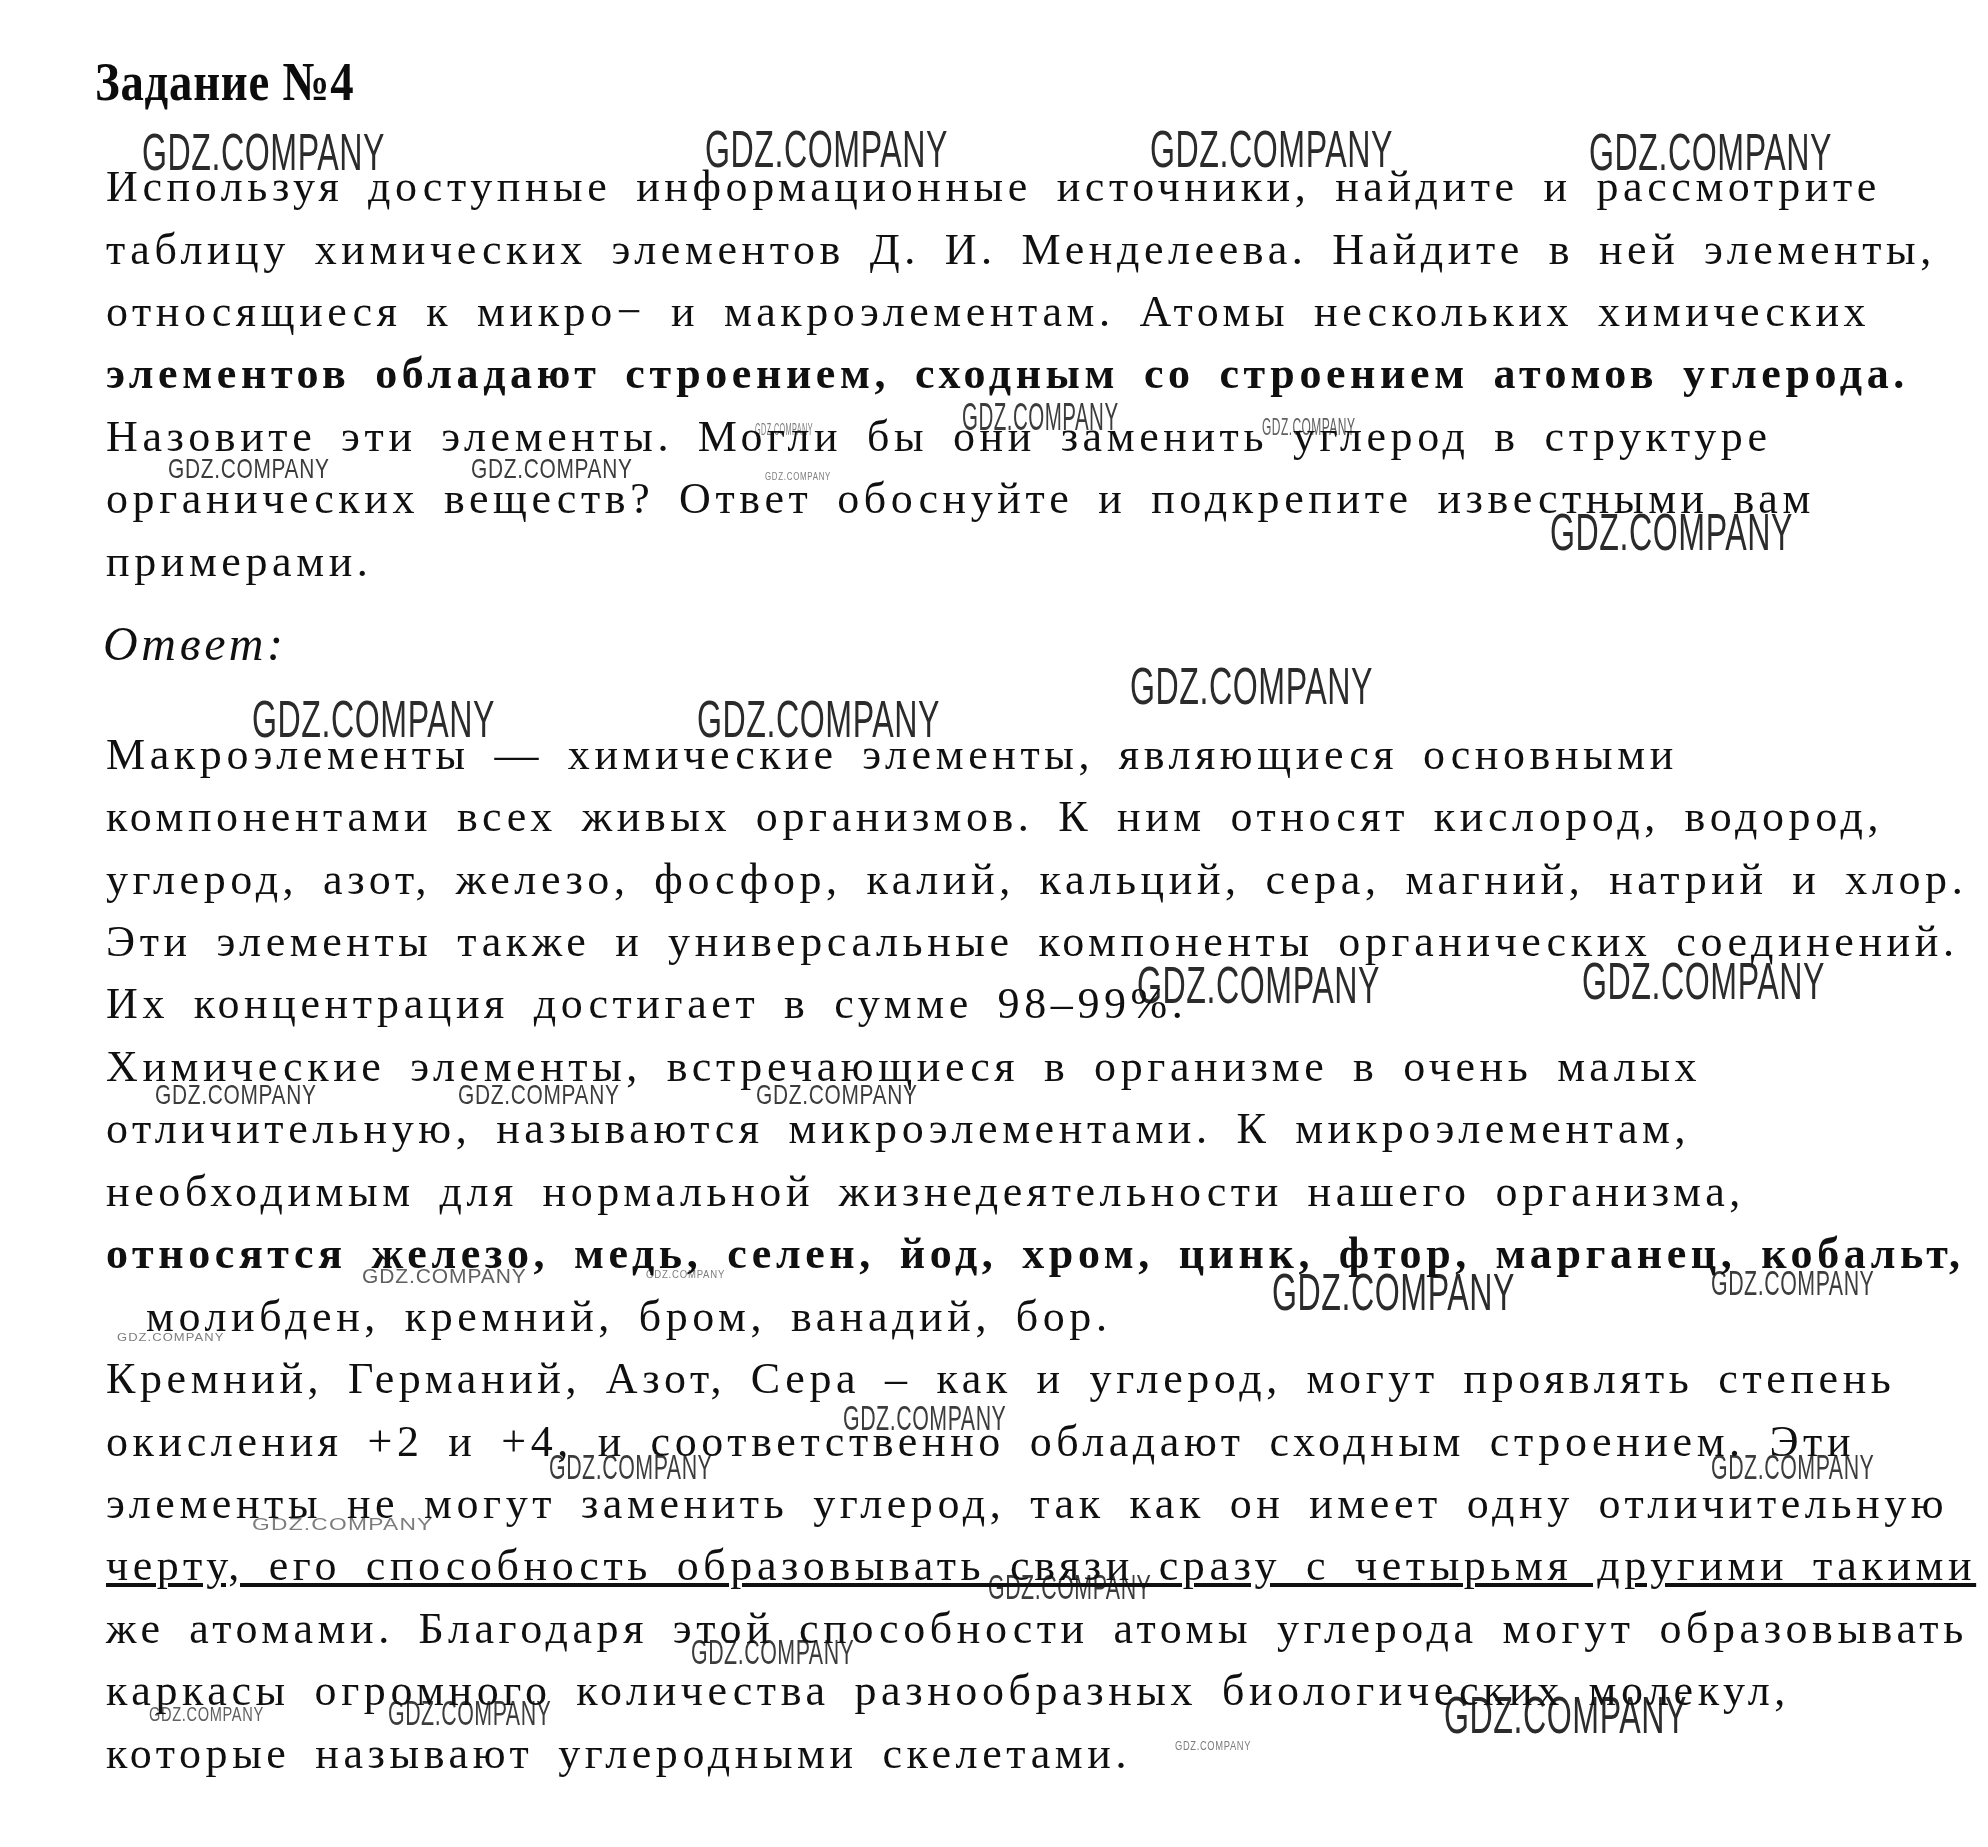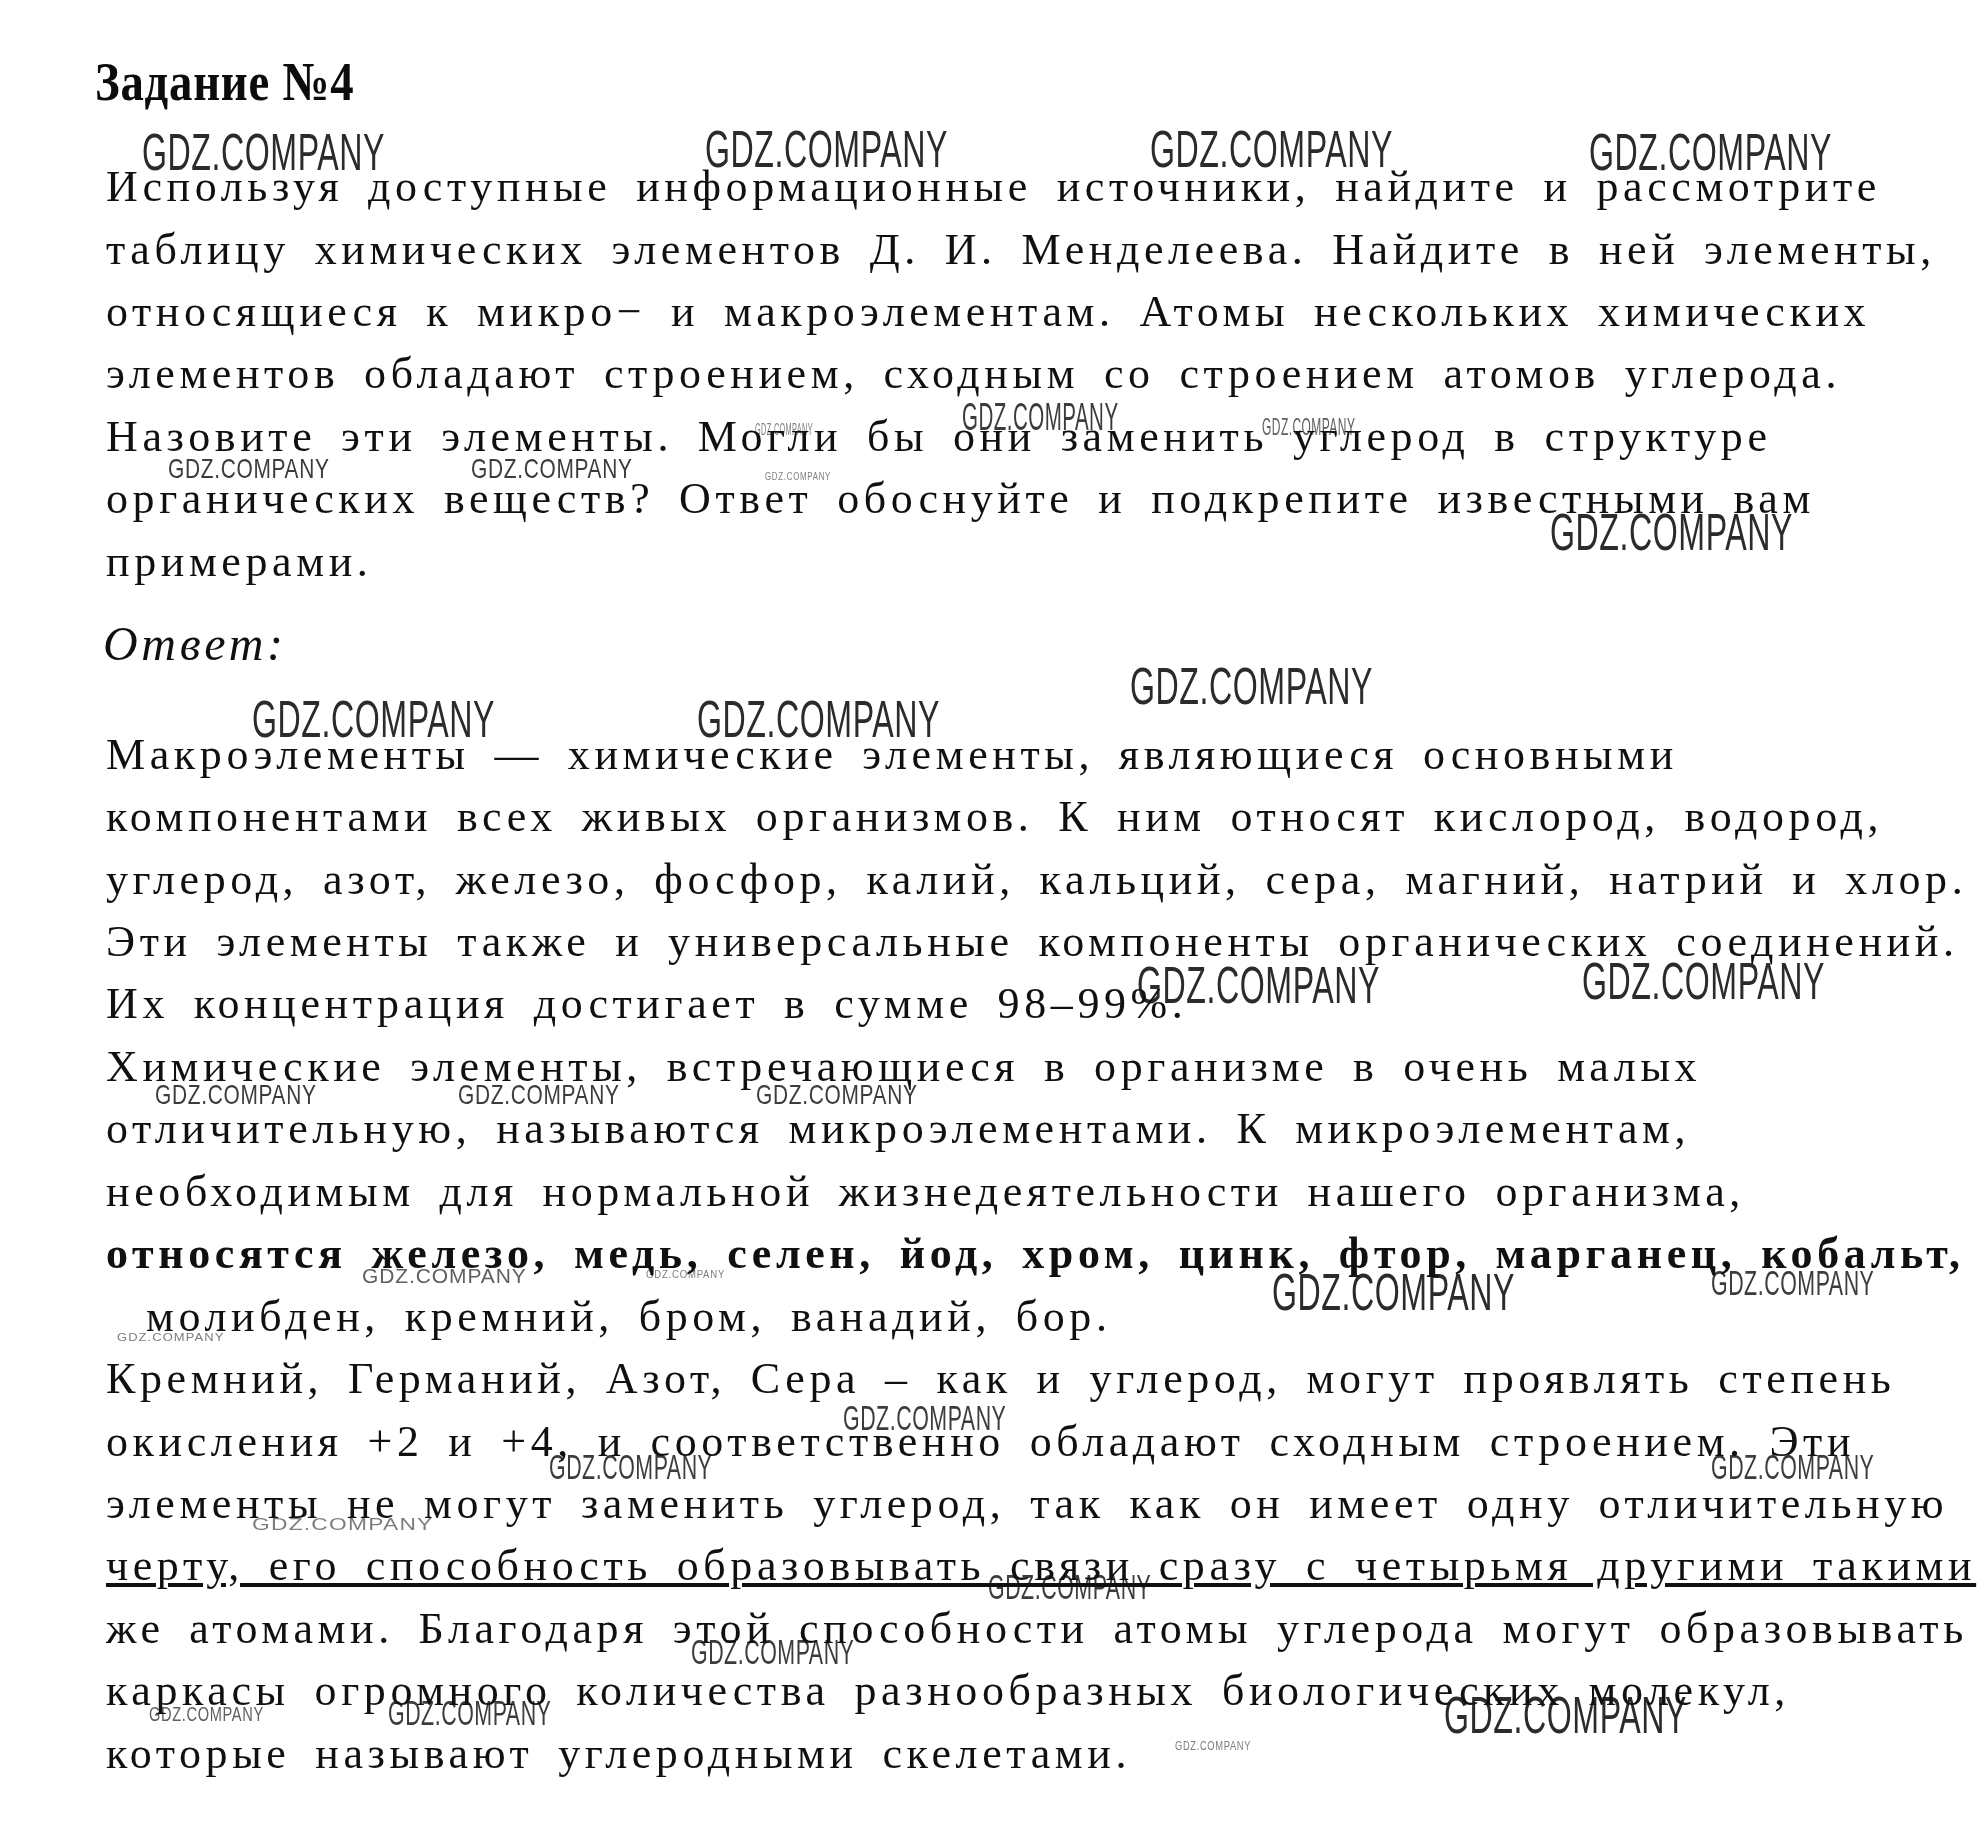--- a/index.html
+++ b/index.html
@@ -98,21 +98,21 @@
       <span class="wm" style="left: 149px; top: 1704px; font-size: 20px; transform: scaleX(0.73); color: rgb(96, 96, 96);">GDZ.COMPANY</span>
       <span class="wm" style="left: 388px; top: 1695px; font-size: 35px; transform: scaleX(0.61); color: rgb(60, 60, 60);">GDZ.COMPANY</span>
       <span class="wm" style="left: 1444px; top: 1690px; font-size: 51px; transform: scaleX(0.63); color: rgb(43, 43, 43);">GDZ.COMPANY</span>
       <span class="wm" style="left: 1175px; top: 1739px; font-size: 13px; transform: scaleX(0.72); color: rgb(125, 125, 125);">GDZ.COMPANY</span>
     </div>
   <h1 class="title">Задание №4</h1>
   <div id="task-block">
       <div class="bodyline" style="top: 156px;">Используя доступные информационные источники, найдите и рассмотрите</div>
       <div class="bodyline" style="top: 219px;">таблицу химических элементов Д. И. Менделеева. Найдите в ней элементы,</div>
       <div class="bodyline" style="top: 281px;">относящиеся к микро− и макроэлементам. Атомы нескольких химических</div>
-      <div class="bodyline" style="top: 343px;">элементов обладают строением, сходным со строением атомов углерода.</div>
+      <div class="bodyline" style="top: 343px; font-weight: bold;">элементов обладают строением, сходным со строением атомов углерода.</div>
       <div class="bodyline" style="top: 406px; text-align: right;">Назовите эти элементы. Могли бы они заменить углерод в структуре</div>
       <div class="bodyline" style="top: 468px;">органических веществ? Ответ обоснуйте и подкрепите известными вам</div>
       <div class="bodyline" style="top: 531px;">примерами.</div>
     </div>
   <div class="answer-label">Ответ:</div>
   <div id="answer-block">
       <div class="bodyline" style="top: 724px;">Макроэлементы — химические элементы, являющиеся основными</div>
       <div class="bodyline" style="top: 786px;">компонентами всех живых организмов. К ним относят кислород, водород,</div>
       <div class="bodyline" style="top: 849px;">углерод, азот, железо, фосфор, калий, кальций, сера, магний, натрий и хлор.</div>
       <div class="bodyline" style="top: 911px;">Эти элементы также и универсальные компоненты органических соединений.</div>

